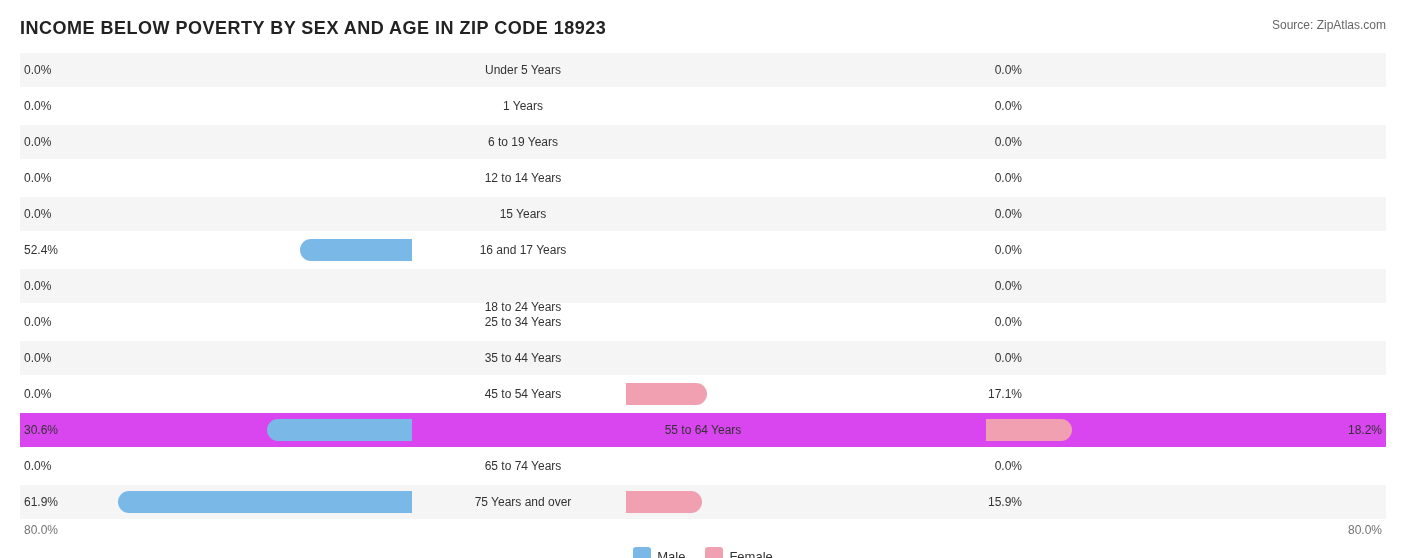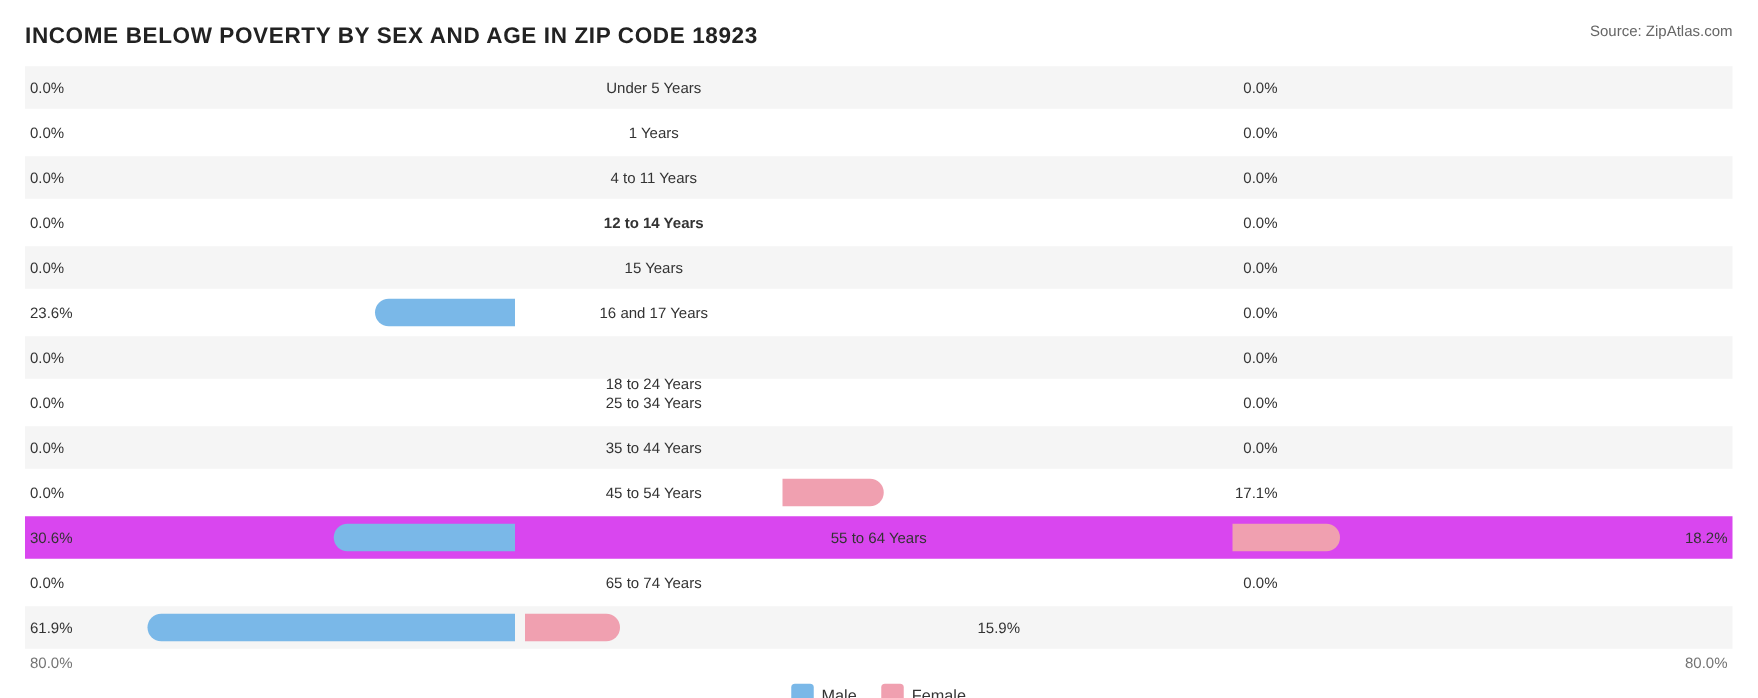--- a/index.html
+++ b/index.html
@@ -136,51 +136,51 @@
         <div style="width: 400px; display: flex; align-items: center; justify-content: flex-start; position: relative; height: 100%;">
           <div style="width: 1px; height: 22px;"></div>
           <span style="position: absolute; right: 4px; font-size: 12px; color: rgb(51, 51, 51); white-space: nowrap;">0.0%</span>
         </div>
       </div>
       <div class="bar-row" style="background: rgb(245, 245, 245); display: flex; align-items: center; height: 34px;">
         <div class="left-section" style="width: 400px; display: flex; align-items: center; justify-content: flex-end; position: relative; height: 100%;">
           <span style="position: absolute; left: 4px; font-size: 12px; color: rgb(51, 51, 51); white-space: nowrap;">0.0%</span>
           <div style="width: 1px; height: 22px;"></div>
         </div>
-        <div class="label-cell" style="width: 206px; text-align: center; font-size: 12px; color: rgb(51, 51, 51); font-weight: 500; z-index: 2; padding: 2px 4px; flex-shrink: 0;">4 to 11 Years</div>
-        <div style="width: 400px; display: flex; align-items: center; justify-content: flex-start; position: relative; height: 100%;">
-          <div style="width: 1px; height: 22px;"></div>
-          <span style="position: absolute; right: 4px; font-size: 12px; color: rgb(51, 51, 51); white-space: nowrap;">0.0%</span>
-        </div>
-      </div>
-      <div class="bar-row" style="background: rgb(255, 255, 255); display: flex; align-items: center; height: 34px;">
-        <div class="left-section" style="width: 400px; display: flex; align-items: center; justify-content: flex-end; position: relative; height: 100%;">
-          <span style="position: absolute; left: 4px; font-size: 12px; color: rgb(51, 51, 51); white-space: nowrap;">0.0%</span>
-          <div style="width: 1px; height: 22px;"></div>
-        </div>
-        <div class="label-cell" style="width: 206px; text-align: center; font-size: 12px; color: rgb(51, 51, 51); font-weight: 700; z-index: 2; padding: 2px 4px; flex-shrink: 0;">12 to 14 Years</div>
+        <div class="label-cell" style="width: 206px; text-align: center; font-size: 12px; color: rgb(51, 51, 51); font-weight: 500; z-index: 2; padding: 2px 4px; flex-shrink: 0;">6 to 19 Years</div>
+        <div style="width: 400px; display: flex; align-items: center; justify-content: flex-start; position: relative; height: 100%;">
+          <div style="width: 1px; height: 22px;"></div>
+          <span style="position: absolute; right: 4px; font-size: 12px; color: rgb(51, 51, 51); white-space: nowrap;">0.0%</span>
+        </div>
+      </div>
+      <div class="bar-row" style="background: rgb(255, 255, 255); display: flex; align-items: center; height: 34px;">
+        <div class="left-section" style="width: 400px; display: flex; align-items: center; justify-content: flex-end; position: relative; height: 100%;">
+          <span style="position: absolute; left: 4px; font-size: 12px; color: rgb(51, 51, 51); white-space: nowrap;">0.0%</span>
+          <div style="width: 1px; height: 22px;"></div>
+        </div>
+        <div class="label-cell" style="width: 206px; text-align: center; font-size: 12px; color: rgb(51, 51, 51); font-weight: 400; z-index: 2; padding: 2px 4px; flex-shrink: 0;">12 to 14 Years</div>
         <div style="width: 400px; display: flex; align-items: center; justify-content: flex-start; position: relative; height: 100%;">
           <div style="width: 1px; height: 22px;"></div>
           <span style="position: absolute; right: 4px; font-size: 12px; color: rgb(51, 51, 51); white-space: nowrap;">0.0%</span>
         </div>
       </div>
       <div class="bar-row" style="background: rgb(245, 245, 245); display: flex; align-items: center; height: 34px;">
         <div class="left-section" style="width: 400px; display: flex; align-items: center; justify-content: flex-end; position: relative; height: 100%;">
           <span style="position: absolute; left: 4px; font-size: 12px; color: rgb(51, 51, 51); white-space: nowrap;">0.0%</span>
           <div style="width: 1px; height: 22px;"></div>
         </div>
         <div class="label-cell" style="width: 206px; text-align: center; font-size: 12px; color: rgb(51, 51, 51); font-weight: 500; z-index: 2; padding: 2px 4px; flex-shrink: 0;">15 Years</div>
         <div style="width: 400px; display: flex; align-items: center; justify-content: flex-start; position: relative; height: 100%;">
           <div style="width: 1px; height: 22px;"></div>
           <span style="position: absolute; right: 4px; font-size: 12px; color: rgb(51, 51, 51); white-space: nowrap;">0.0%</span>
         </div>
       </div>
       <div class="bar-row" style="background: rgb(255, 255, 255); display: flex; align-items: center; height: 34px;">
         <div class="left-section" style="width: 400px; display: flex; align-items: center; justify-content: flex-end; position: relative; height: 100%;">
-          <span style="position: absolute; left: 4px; font-size: 12px; color: rgb(51, 51, 51); white-space: nowrap;">23.6%</span>
+          <span style="position: absolute; left: 4px; font-size: 12px; color: rgb(51, 51, 51); white-space: nowrap;">52.4%</span>
           <div style="height: 22px; width: 112.1px; background: rgb(122, 184, 232); border-radius: 11px 0px 0px 11px; flex-shrink: 0;"></div>
         </div>
         <div class="label-cell" style="width: 206px; text-align: center; font-size: 12px; color: rgb(51, 51, 51); font-weight: 500; z-index: 2; padding: 2px 4px; flex-shrink: 0;">16 and 17 Years</div>
         <div style="width: 400px; display: flex; align-items: center; justify-content: flex-start; position: relative; height: 100%;">
           <div style="width: 1px; height: 22px;"></div>
           <span style="position: absolute; right: 4px; font-size: 12px; color: rgb(51, 51, 51); white-space: nowrap;">0.0%</span>
         </div>
       </div>
       <div class="bar-row" style="background: rgb(245, 245, 245); display: flex; align-items: center; height: 34px;">
         <div class="left-section" style="width: 400px; display: flex; align-items: center; justify-content: flex-end; position: relative; height: 100%;">
@@ -246,20 +246,21 @@
         <div style="width: 400px; display: flex; align-items: center; justify-content: flex-start; position: relative; height: 100%;">
           <div style="width: 1px; height: 22px;"></div>
           <span style="position: absolute; right: 4px; font-size: 12px; color: rgb(51, 51, 51); white-space: nowrap;">0.0%</span>
         </div>
       </div>
       <div class="bar-row" style="background: rgb(245, 245, 245); display: flex; align-items: center; height: 34px;">
         <div class="left-section" style="width: 400px; display: flex; align-items: center; justify-content: flex-end; position: relative; height: 100%;">
           <span style="position: absolute; left: 4px; font-size: 12px; color: rgb(51, 51, 51); white-space: nowrap;">61.9%</span>
           <div style="height: 22px; width: 294.025px; background: rgb(122, 184, 232); border-radius: 11px 0px 0px 11px; flex-shrink: 0;"></div>
         </div>
+        <div class="label-cell" style="width: 206px; text-align: center; font-size: 12px; color: rgb(51, 51, 51); font-weight: 500; z-index: 2; padding: 2px 4px; flex-shrink: 0;">75 Years and over</div>
         <div style="width: 400px; display: flex; align-items: center; justify-content: flex-start; position: relative; height: 100%;">
           <div style="height: 22px; width: 75.525px; background: rgb(240, 160, 176); border-radius: 0px 11px 11px 0px; flex-shrink: 0;"></div>
           <span style="position: absolute; right: 4px; font-size: 12px; color: rgb(51, 51, 51); white-space: nowrap;">15.9%</span>
         </div>
       </div>
     </div>
   <div class="axis-labels">
     <div class="axis-left">
       <span class="axis-label-text">80.0%</span>
     </div>

